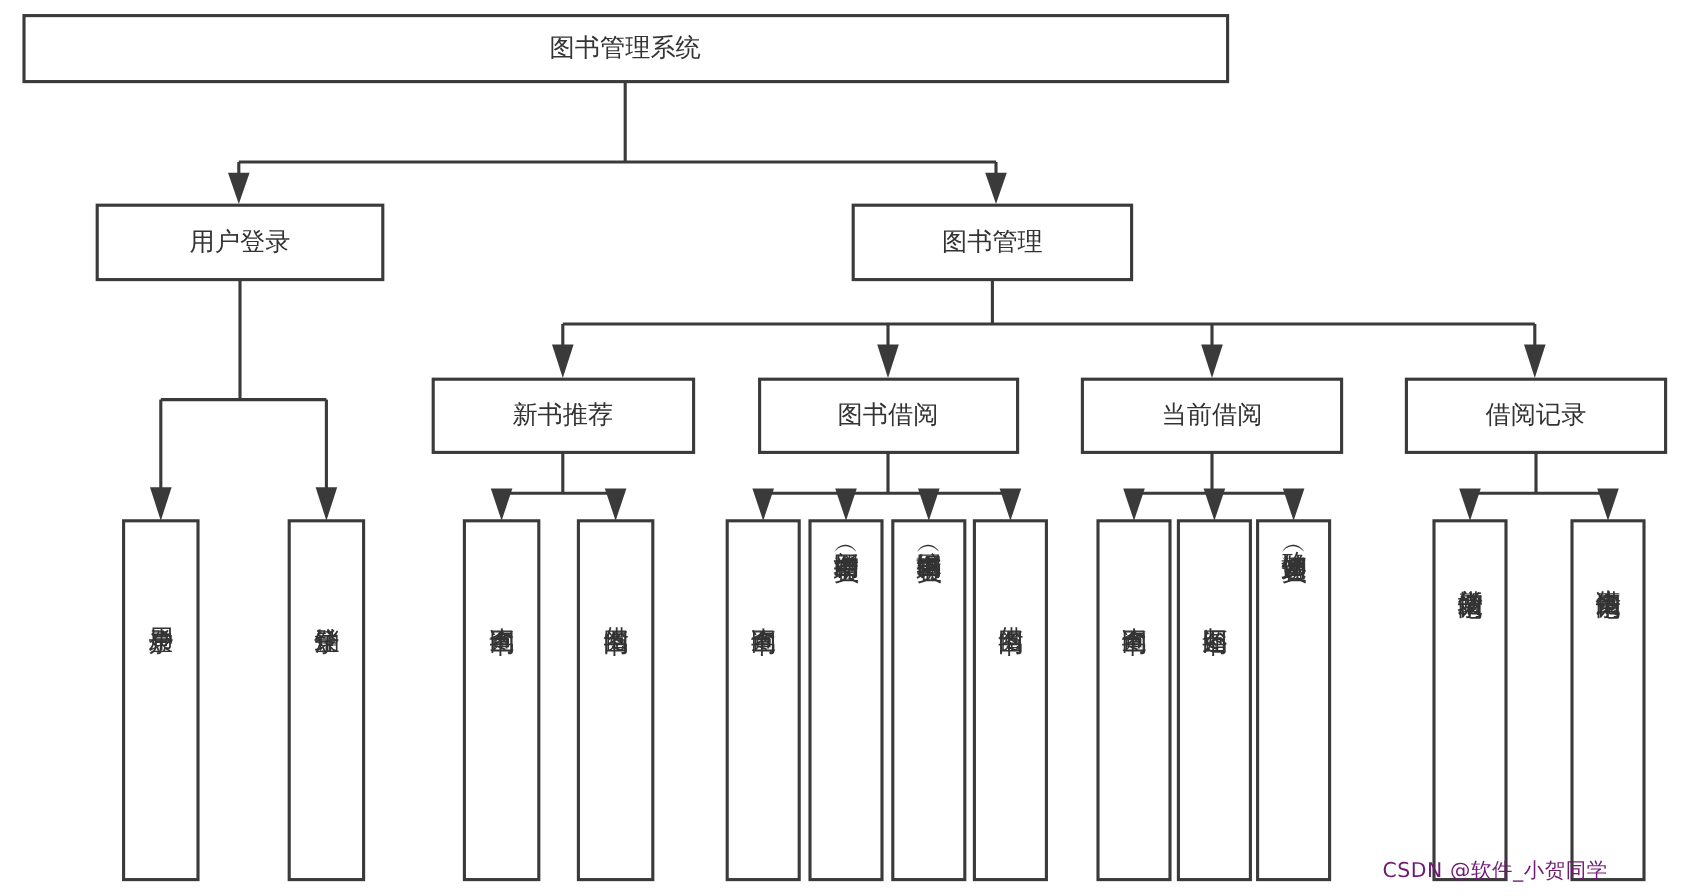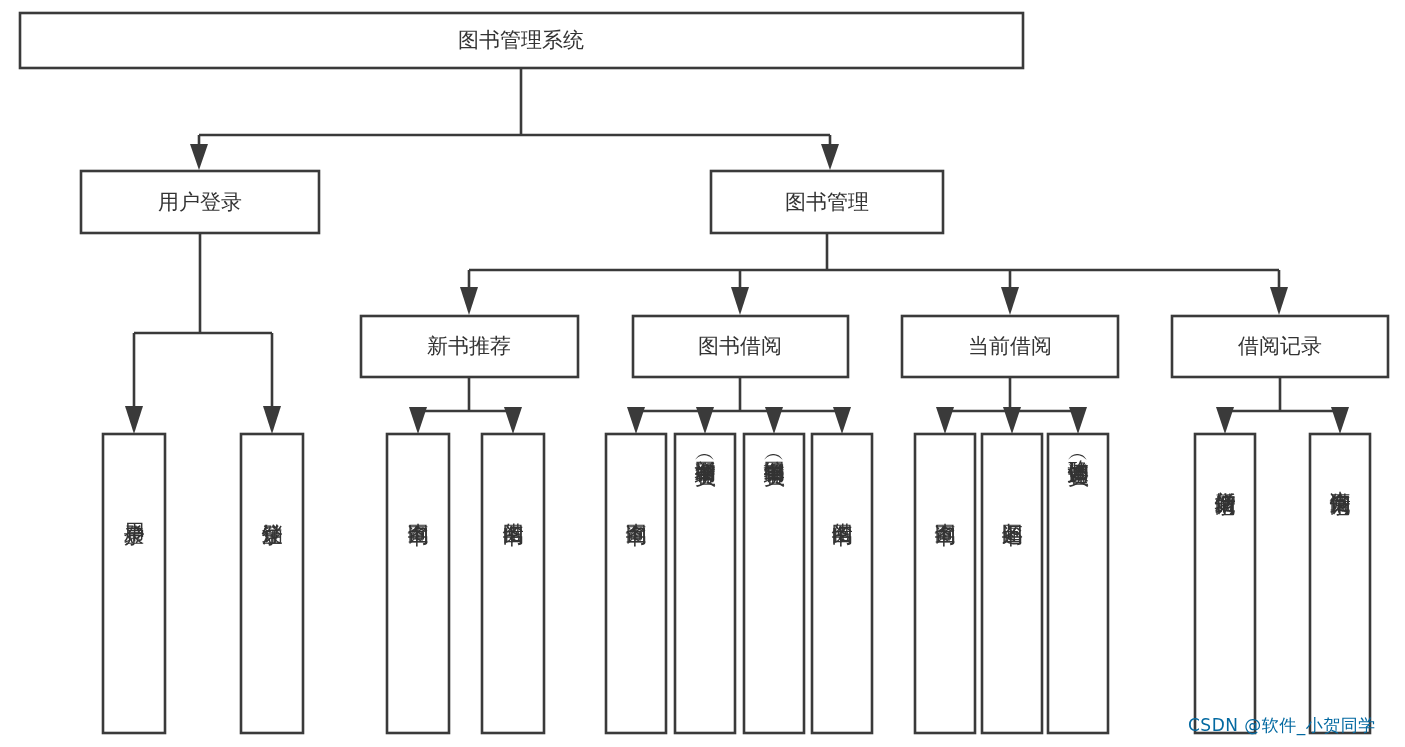--- a/index.html
+++ b/index.html
@@ -61,25 +61,25 @@
     text-orientation: upright;
     font-family: "DejaVu Sans", "Liberation Sans", sans-serif;
     font-size: 21px;
     line-height: 1.08;
     color: #333333;
     letter-spacing: 1px;
     white-space: nowrap;
   }
   .watermark {
     position: absolute;
-    left: 1188px;
+    left: 1152px;
     top: 714px;
     font-family: "DejaVu Sans", "Liberation Sans", sans-serif;
     font-size: 17px;
-    color: #0369a1;
+    color: #701a75;
     white-space: nowrap;
     letter-spacing: 0.5px;
   }
 </style>
 </head>
 <body>
 
 <div id="diagram-root">
 
   <svg class="diagram" viewBox="0 0 1405 747">

